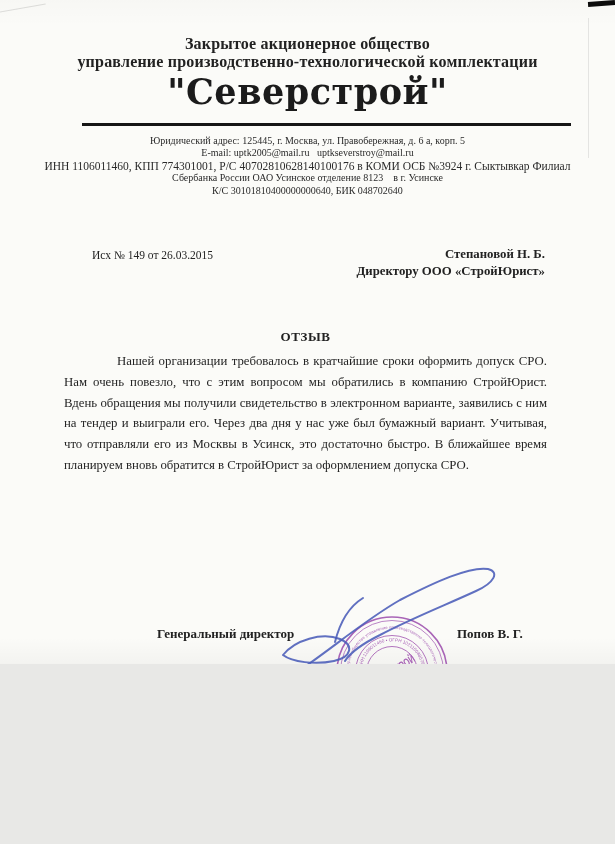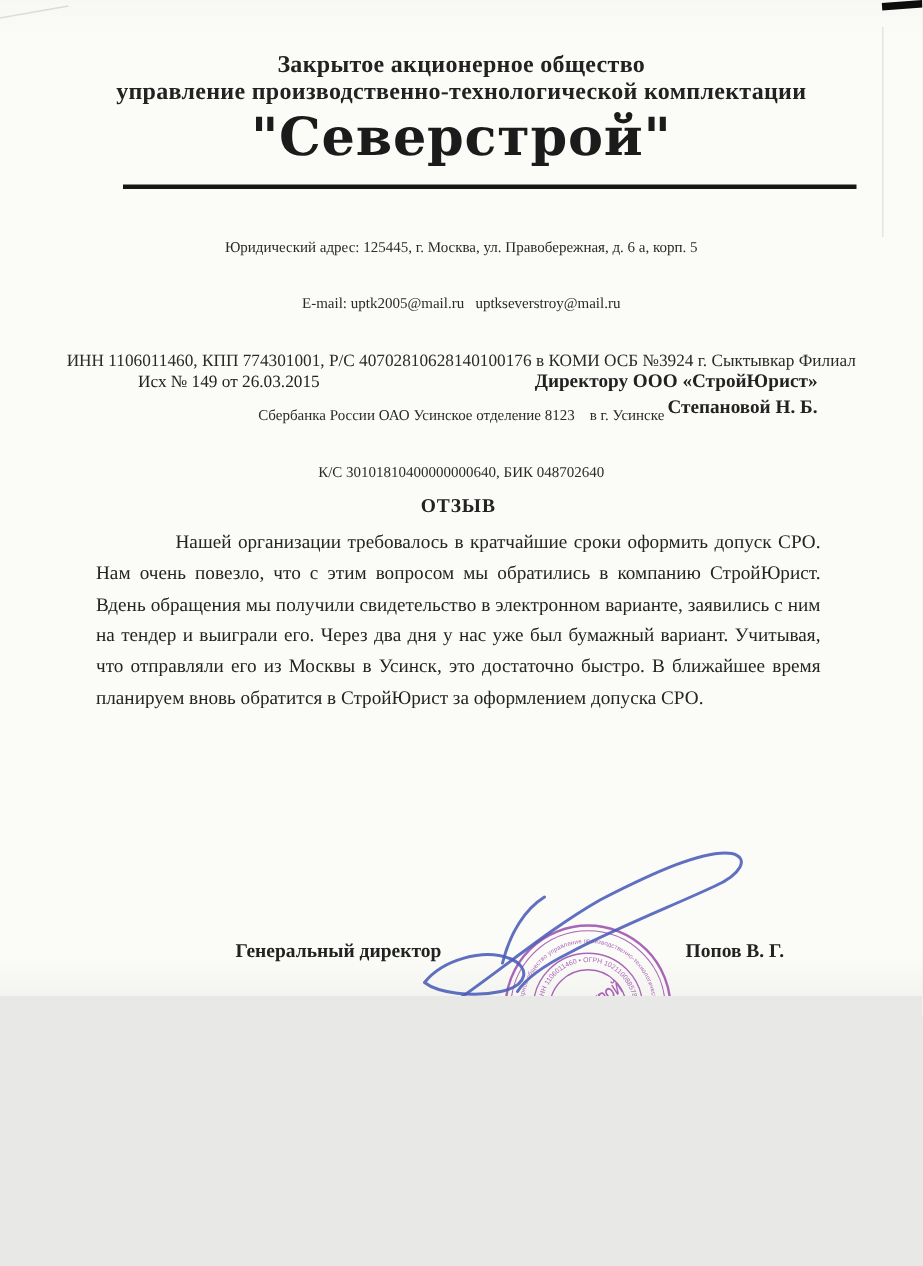--- a/index.html
+++ b/index.html
@@ -38,21 +38,21 @@
   .letterhead{position:absolute;top:35px;left:0;right:0;text-align:center;}
   .lh-line{font-size:16px;font-weight:bold;line-height:18px;letter-spacing:0.2px;}
   .company-name{
     font-family:"DejaVu Serif", serif;
     font-size:35px;font-weight:bold;line-height:40px;margin-top:1px;
     letter-spacing:0.5px;color:#1b1b1b;
   }
   .divider{position:absolute;top:123px;left:82px;width:489px;height:3px;background:#161616;}
   
   .address-block{position:absolute;top:135px;left:0;right:0;text-align:center;font-size:10px;line-height:12.4px;color:#2a2a2a;}
-  .address-block .line{white-space:nowrap;margin-top:25px;}
+  .address-block .line{white-space:nowrap;}
   .address-block .line:nth-child(3){font-size:11.5px;}
   
   .ref-number{position:absolute;top:249px;left:92px;font-size:11.5px;}
   .addressee{position:absolute;top:246px;right:70px;text-align:right;font-weight:bold;font-size:12.8px;line-height:17px;}
   
   .doc-title{position:absolute;top:329px;left:64px;width:483px;text-align:center;font-weight:bold;font-size:13px;letter-spacing:0.6px;}
   .body-text{
     position:absolute;top:351px;left:64px;width:483px;
     font-size:12.8px;line-height:20.8px;text-align:justify;text-indent:53px;
     color:#242424;
@@ -89,22 +89,22 @@
   <div class="address-block">
     <div class="line">Юридический адрес: 125445, г. Москва, ул. Правобережная, д. 6 а, корп. 5</div>
     <div class="line">E-mail: uptk2005@mail.ru &nbsp; uptkseverstroy@mail.ru</div>
     <div class="line">ИНН 1106011460, КПП 774301001, Р/С 40702810628140100176 в КОМИ ОСБ №3924 г. Сыктывкар Филиал</div>
     <div class="line">Сбербанка России ОАО Усинское отделение 8123 &nbsp;&nbsp; в г. Усинске</div>
     <div class="line">К/С 30101810400000000640, БИК 048702640</div>
   </div>
 
   <div class="ref-number">Исх № 149 от 26.03.2015</div>
   <div class="addressee">
+    <div>Степановой Н. Б.</div>
     <div>Директору ООО «СтройЮрист»</div>
-    <div>Степановой Н. Б.</div>
   </div>
 
   <div class="doc-title">ОТЗЫВ</div>
   <div class="body-text">Нашей организации требовалось в кратчайшие сроки оформить допуск СРО. Нам очень повезло, что с этим вопросом мы обратились в компанию СтройЮрист. Вдень обращения мы получили свидетельство в электронном варианте, заявились с ним на тендер и выиграли его. Через два дня у нас уже был бумажный вариант. Учитывая, что отправляли его из Москвы в Усинск, это достаточно быстро. В ближайшее время планируем вновь обратится в СтройЮрист за оформлением допуска СРО.</div>
 
   <div class="sig-role">Генеральный директор</div>
   <div class="sig-name">Попов В. Г.</div>
   <div class="mp-note">М. п.</div>
 
   <svg class="stamp-svg" viewBox="-70 -70 140 140" aria-hidden="true">

